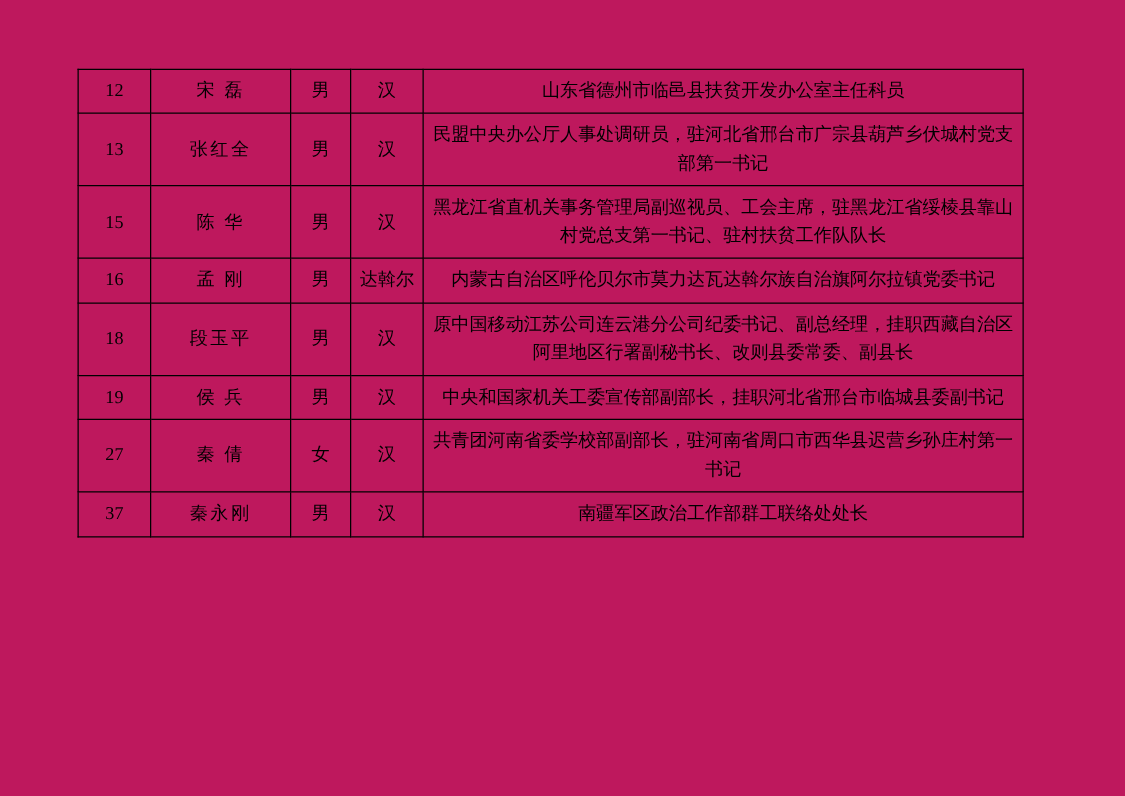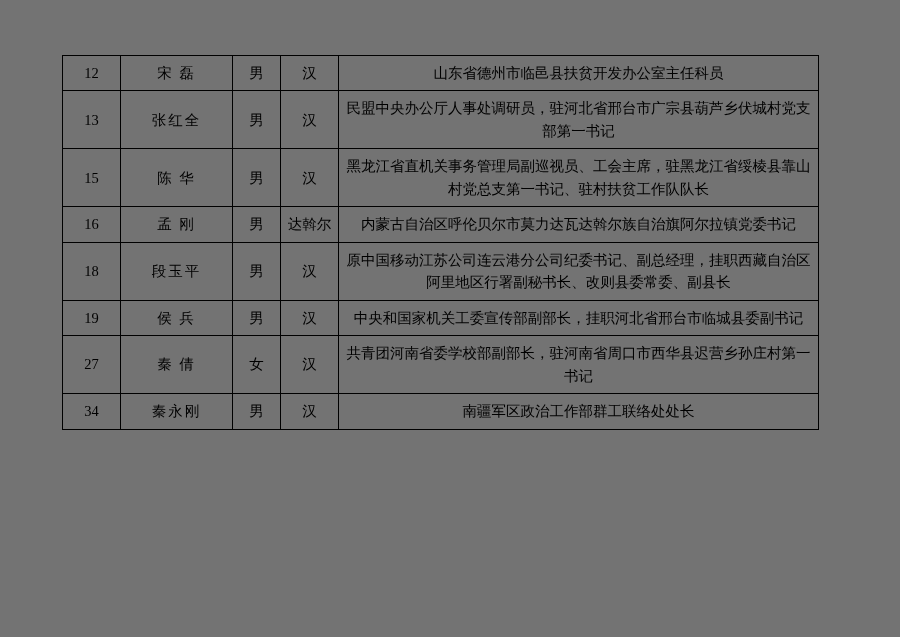--- a/index.html
+++ b/index.html
@@ -11,21 +11,21 @@
     height: 637px;
     background: #ffffff;
     font-family: "Liberation Serif", "DejaVu Serif", serif;
     color: #000000;
     overflow: hidden;
   }
   .page {
     position: relative;
     width: 900px;
     height: 637px;
-    background: #737373;
+    background: #be185d;
     box-sizing: border-box;
   }
   .table-wrap {
     position: absolute;
     left: 62px;
     top: 55px;
     width: 756px;
   }
   table.roster {
     border-collapse: collapse;
@@ -136,21 +136,21 @@
 
         <tr>
           <td class="col-index">27</td>
           <td class="col-name">秦 倩</td>
           <td class="col-gender">女</td>
           <td class="col-ethnic">汉</td>
           <td class="col-desc">共青团河南省委学校部副部长，驻河南省周口市西华县迟营乡孙庄村第一书记</td>
         </tr>
 
         <tr>
-          <td class="col-index">34</td>
+          <td class="col-index">37</td>
           <td class="col-name">秦永刚</td>
           <td class="col-gender">男</td>
           <td class="col-ethnic">汉</td>
           <td class="col-desc">南疆军区政治工作部群工联络处处长</td>
         </tr>
 
       </tbody>
     </table>
   </div>
 

